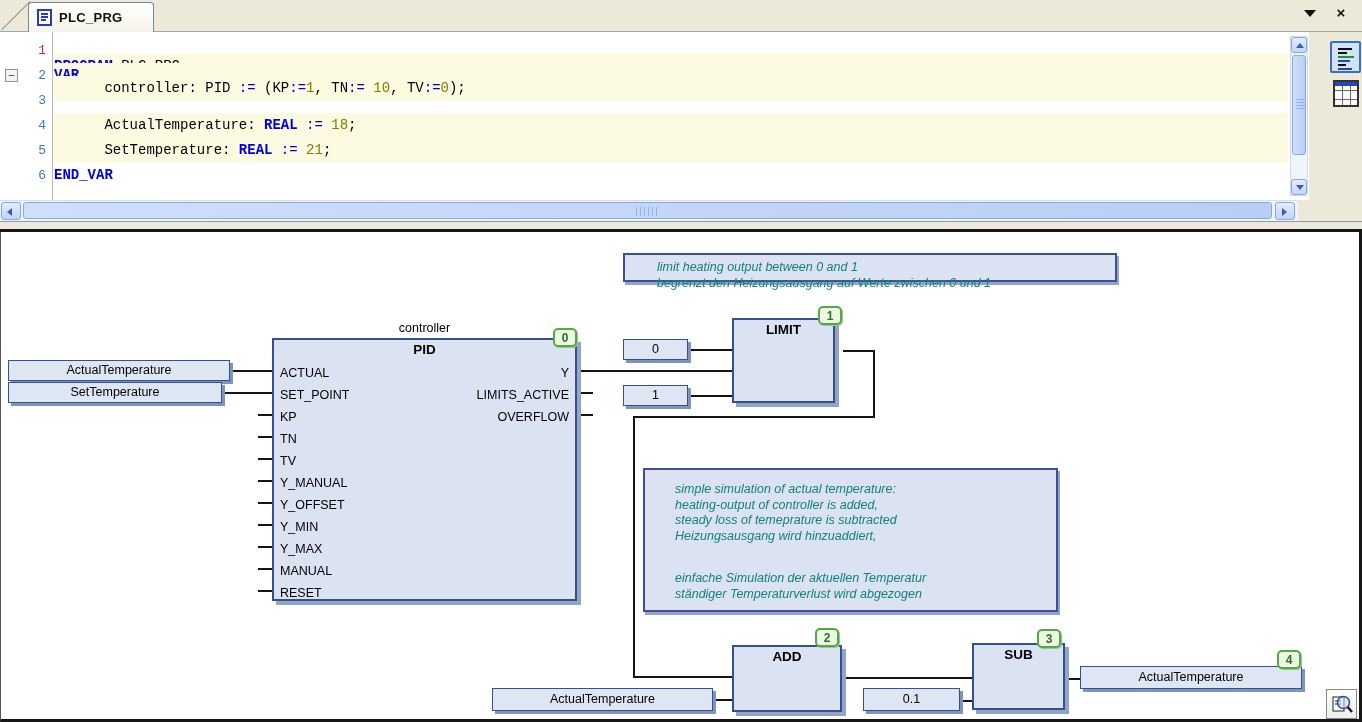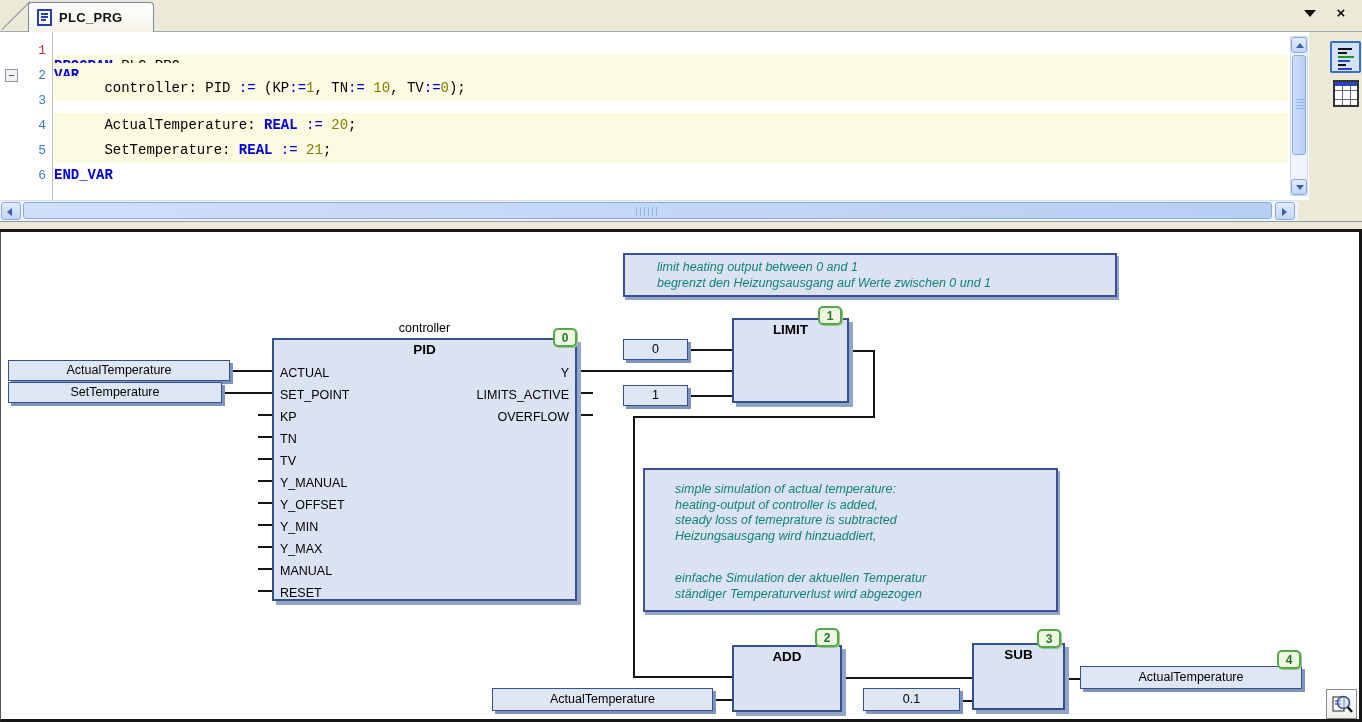--- a/index.html
+++ b/index.html
@@ -99,21 +99,21 @@
   <div class="ln" style="top:88px">3</div>
   <div class="ln" style="top:113px">4</div>
   <div class="ln" style="top:138px">5</div>
   <div class="ln" style="top:163px">6</div>
 
   <div class="fold-box" style="top:69px"><span>−</span></div>
 
   <div class="code-row row-y" style="top:54px"><span class="kw">PROGRAM</span><span> PLC_PRG</span></div>
   <div class="code-row row-y" style="top:63px"><span class="kw">VAR</span></div>
   <div class="code-row row-y" style="top:76px"><span>      controller: PID </span><span class="op">:=</span><span> (KP</span><span class="op">:=</span><span class="num">1</span><span>, TN</span><span class="op">:= </span><span class="num">10</span><span>, TV</span><span class="op">:=</span><span class="num">0</span><span>);</span></div>
-  <div class="code-row row-y" style="top:113px"><span>      ActualTemperature: </span><span class="kw">REAL</span><span> </span><span class="op">:=</span><span> </span><span class="num">20</span><span>;</span></div>
+  <div class="code-row row-y" style="top:113px"><span>      ActualTemperature: </span><span class="kw">REAL</span><span> </span><span class="op">:=</span><span> </span><span class="num">18</span><span>;</span></div>
   <div class="code-row row-y" style="top:138px"><span>      SetTemperature: </span><span class="kw">REAL</span><span> </span><span class="op">:=</span><span> </span><span class="num">21</span><span>;</span></div>
   <div class="code-row" style="top:163px"><span class="kw">END_VAR</span></div>
 
   <div class="vsb">
     <div class="sb-btn" style="left:0;top:0;width:16px;height:16px">
         <i class="tri-up"></i>
       </div>
     <div class="sb-thumb" style="left:1px;top:18px;width:14px;height:100px">
         <i class="grip-v"></i>
       </div>
@@ -143,21 +143,21 @@
     <div class="sb-btn" style="left:1275px;top:1px;width:20px;height:18px">
         <i class="tri-right" style="top:5px"></i>
       </div>
   </div>
   <div class="hsb-filler"></div>
 
   <div class="splitter"></div>
   <div class="blackbar"></div>
   <div class="canvas"></div>
 
-  <div class="cmt" style="left:623px;top:253px;width:494px;height:44px;padding:5px 0 0 32px">
+  <div class="cmt" style="left:623px;top:253px;width:494px;height:29px;padding:5px 0 0 32px">
     <div>limit heating output between 0 and 1</div>
     <div>begrenzt den Heizungsausgang auf Werte zwischen 0 und 1</div>
   </div>
   <div class="cmt" style="left:643px;top:468px;width:415px;height:144px;padding:12px 0 0 30px">
     <div>simple simulation of actual temperature:</div>
     <div>heating-output of controller is added,</div>
     <div>steady loss of temeprature is subtracted</div>
     <div>Heizungsausgang wird hinzuaddiert,</div>
     <div style="margin-top:27px">einfache Simulation der aktuellen Temperatur</div>
     <div>ständiger Temperaturverlust wird abgezogen</div>
@@ -202,21 +202,21 @@
     <div class="pin" style="top:179px">Y_MIN</div>
     <div class="pin" style="top:201px">Y_MAX</div>
     <div class="pin" style="top:223px">MANUAL</div>
     <div class="pin" style="top:245px">RESET</div>
     <div class="pin pin-r" style="top:25px">Y</div>
     <div class="pin pin-r" style="top:47px">LIMITS_ACTIVE</div>
     <div class="pin pin-r" style="top:69px">OVERFLOW</div>
   </div>
   <div class="badge" style="left:553px;top:328px">0</div>
 
-  <div class="blk" style="left:732px;top:318px;width:117px;height:85px">
+  <div class="blk" style="left:732px;top:318px;width:103px;height:85px">
     <div class="blk-title">LIMIT</div>
   </div>
   <div class="badge" style="left:818px;top:306px">1</div>
 
   <div class="blk" style="left:732px;top:645px;width:110px;height:67px">
     <div class="blk-title">ADD</div>
   </div>
   <div class="badge" style="left:815px;top:628px">2</div>
 
   <div class="blk" style="left:972px;top:643px;width:93px;height:67px">

